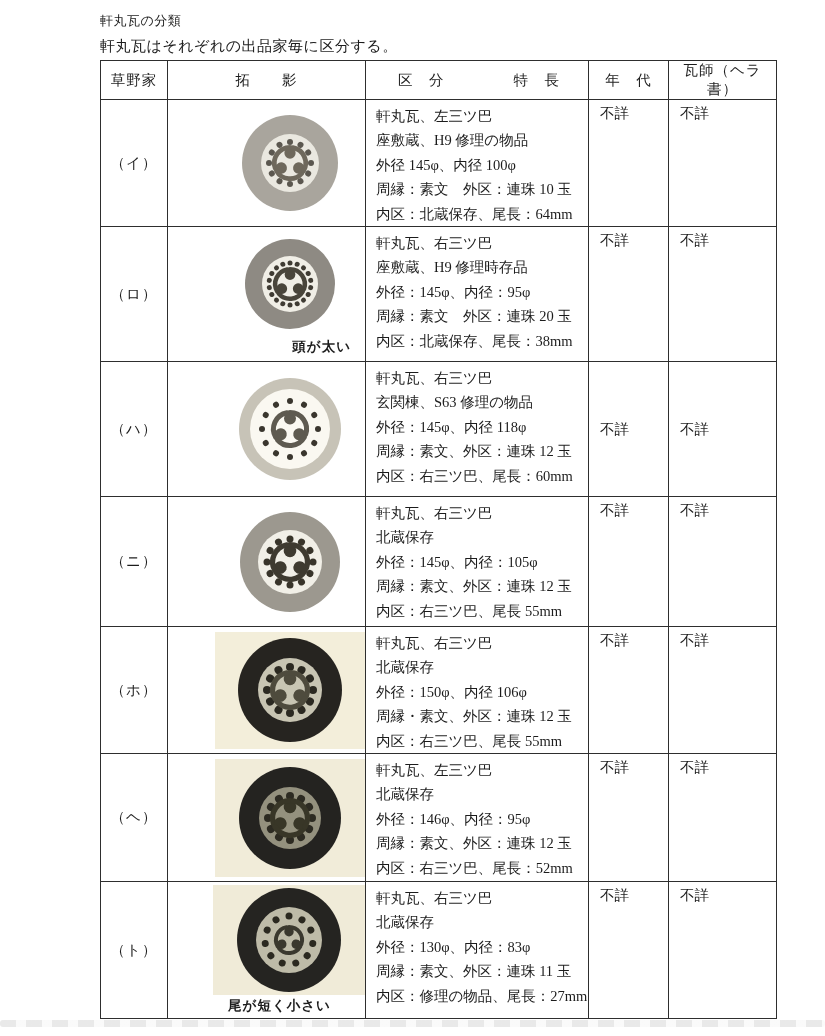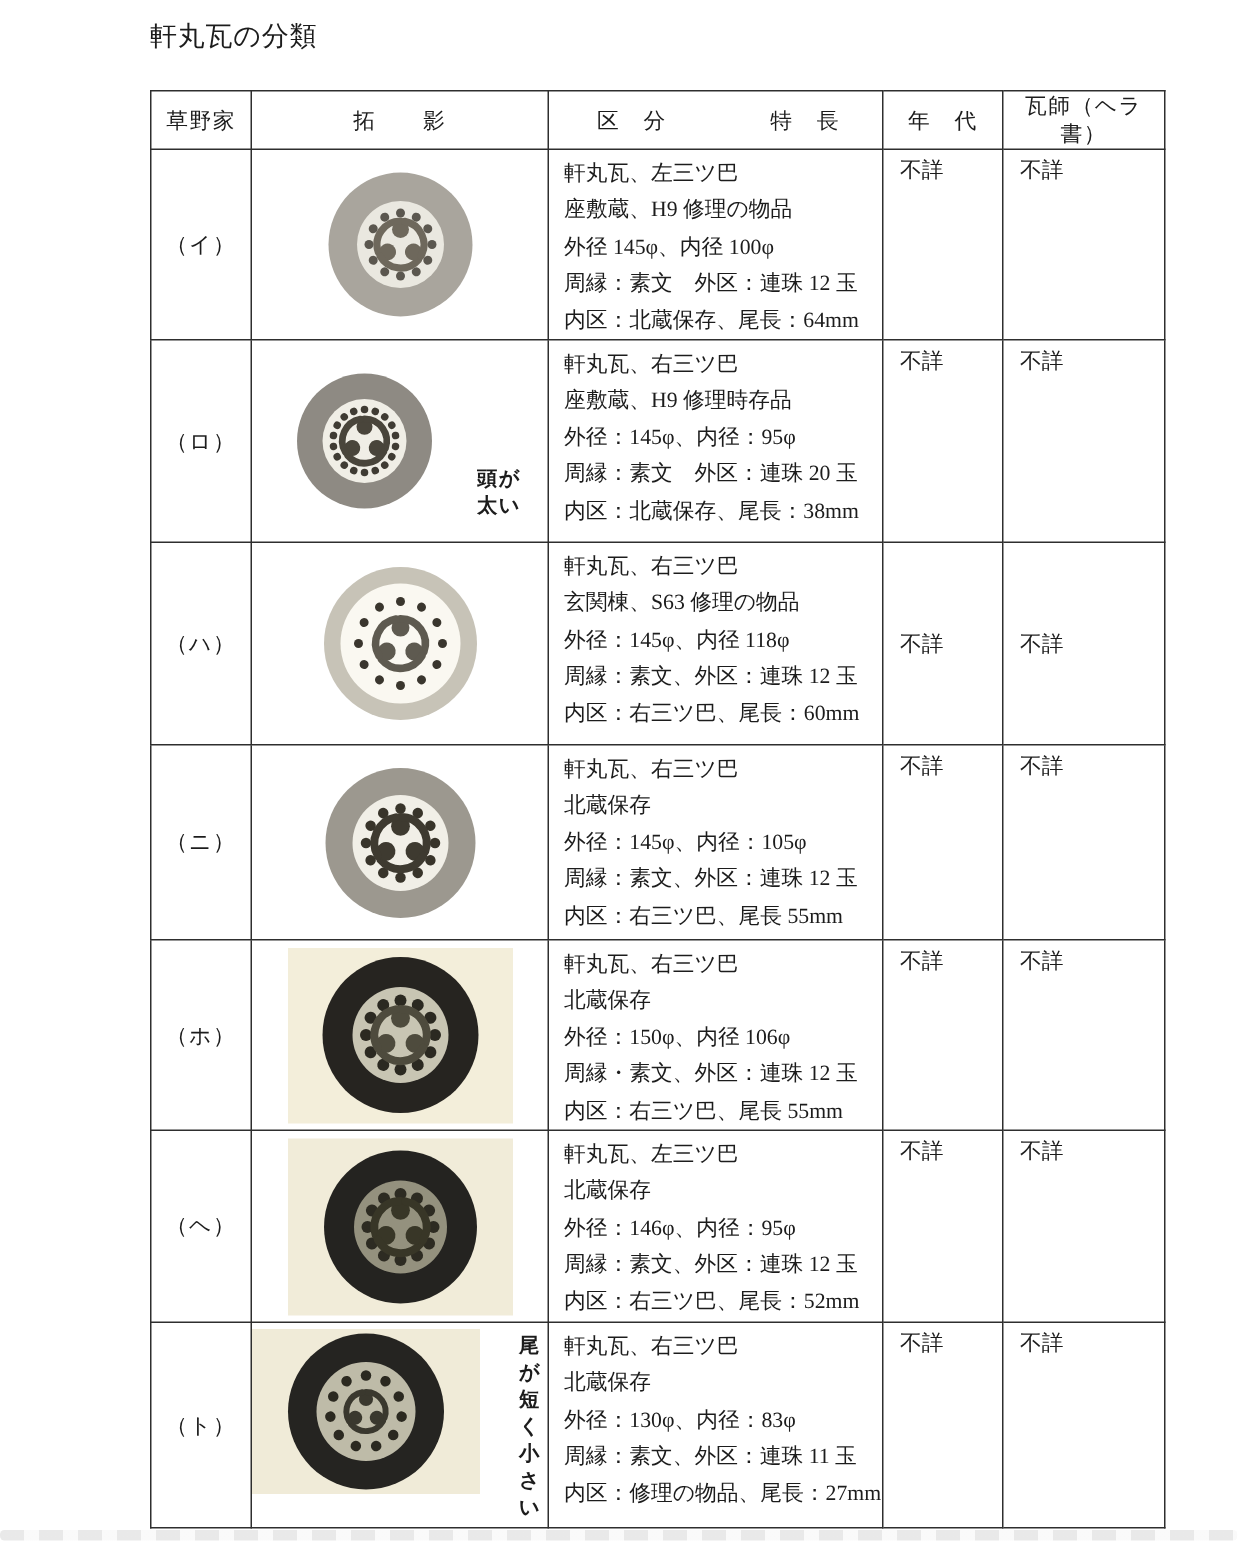--- a/index.html
+++ b/index.html
@@ -4,37 +4,37 @@
 <style>
   html,body{margin:0;padding:0;background:#ffffff;}
   .page{
     position:relative;
     width:825px;height:1036px;
     background:#ffffff;
     font-family:"Liberation Serif","DejaVu Serif",serif;
     color:#1c1c1c;
     overflow:hidden;
   }
-  .title{position:absolute;left:100px;top:12px;font-size:18px;letter-spacing:.5px;}
+  .title{position:absolute;left:100px;top:12px;font-size:13px;letter-spacing:.5px;}
   .subtitle{position:absolute;left:100px;top:37px;font-size:15px;letter-spacing:.5px;}
   table.tbl{
     position:absolute;left:100px;top:60px;
     border-collapse:collapse;table-layout:fixed;
     width:676px;
     font-size:14.5px;
   }
   .tbl col.c1{width:67px}.tbl col.c2{width:198px}.tbl col.c3{width:223px}
   .tbl col.c4{width:80px}.tbl col.c5{width:108px}
   .tbl th,.tbl td{border:1.5px solid #2e2e2e;padding:0;vertical-align:top;}
   .tbl thead th{height:25px;font-weight:normal;font-size:14.5px;text-align:center;vertical-align:middle;letter-spacing:1px;}
   th.h3{padding:0 28px 0 32px;}
   th.h3 .h3wrap{display:flex;justify-content:space-between;}
   td.lab{text-align:center;vertical-align:middle;font-size:14.5px;letter-spacing:1px;}
   td.imgcell{vertical-align:middle;}
-  .imgstack{display:flex;flex-direction:row;align-items:flex-start;justify-content:center;height:100%;}
+  .imgstack{display:flex;flex-direction:column;align-items:flex-end;justify-content:center;height:100%;}
   .paper{position:relative;flex:0 0 auto;}
   .circle{position:absolute;left:50%;top:50%;transform:translate(-50%,-50%);border-radius:50%;}
   .beads-anchor{position:absolute;left:50%;top:50%;width:0;height:0;}
   .bead{position:absolute;left:0;top:0;border-radius:50%;}
   svg.tomoe{position:absolute;left:50%;top:50%;transform:translate(-50%,-50%);}
   svg.tomoe.flip{transform:translate(-50%,-50%) scaleX(-1);}
   .tomoe circle{fill:var(--tomoe,#444);}
   .tomoe path{fill:none;stroke:var(--tomoe,#444);stroke-width:11;stroke-linecap:round;}
   .caption{
     font-family:"Liberation Sans","DejaVu Sans",sans-serif;
@@ -51,20 +51,21 @@
     background:repeating-linear-gradient(90deg,
       rgba(130,130,130,.22) 0 16px, rgba(130,130,130,.05) 16px 26px);
     opacity:.8;border-radius:3px;
   }
 </style>
 </head>
 <body>
 
 <div class="page">
   <div class="title">軒丸瓦の分類</div>
+  <div class="subtitle">軒丸瓦はそれぞれの出品家毎に区分する。</div>
 
   <table class="tbl">
     <colgroup>
       <col class="c1">
         <col class="c2">
         <col class="c3">
         <col class="c4">
         <col class="c5">
     </colgroup>
     <thead>
@@ -118,21 +119,21 @@
                   </g>
           </svg>
         </div>
 
       </div>
     </td>
     <td class="spec">
       <div class="ln">軒丸瓦、左三ツ巴</div>
       <div class="ln">座敷蔵、H9 修理の物品</div>
       <div class="ln">外径 145φ、内径 100φ</div>
-      <div class="ln">周縁：素文　外区：連珠 12 玉</div>
+      <div class="ln">周縁：素文　外区：連珠 10 玉</div>
       <div class="ln">内区：北蔵保存、尾長：64mm</div>
     </td>
     <td class="small era">不詳</td>
     <td class="small maker">不詳</td>
   </tr>
         <tr class="row" style="height: 135px;">
     <td class="lab">（ロ）</td>
     <td class="imgcell">
       <div class="imgstack">
         <div class="paper" style="width: 150px; height: 104px; background: rgb(255, 255, 255); --tomoe: #49453b;">

